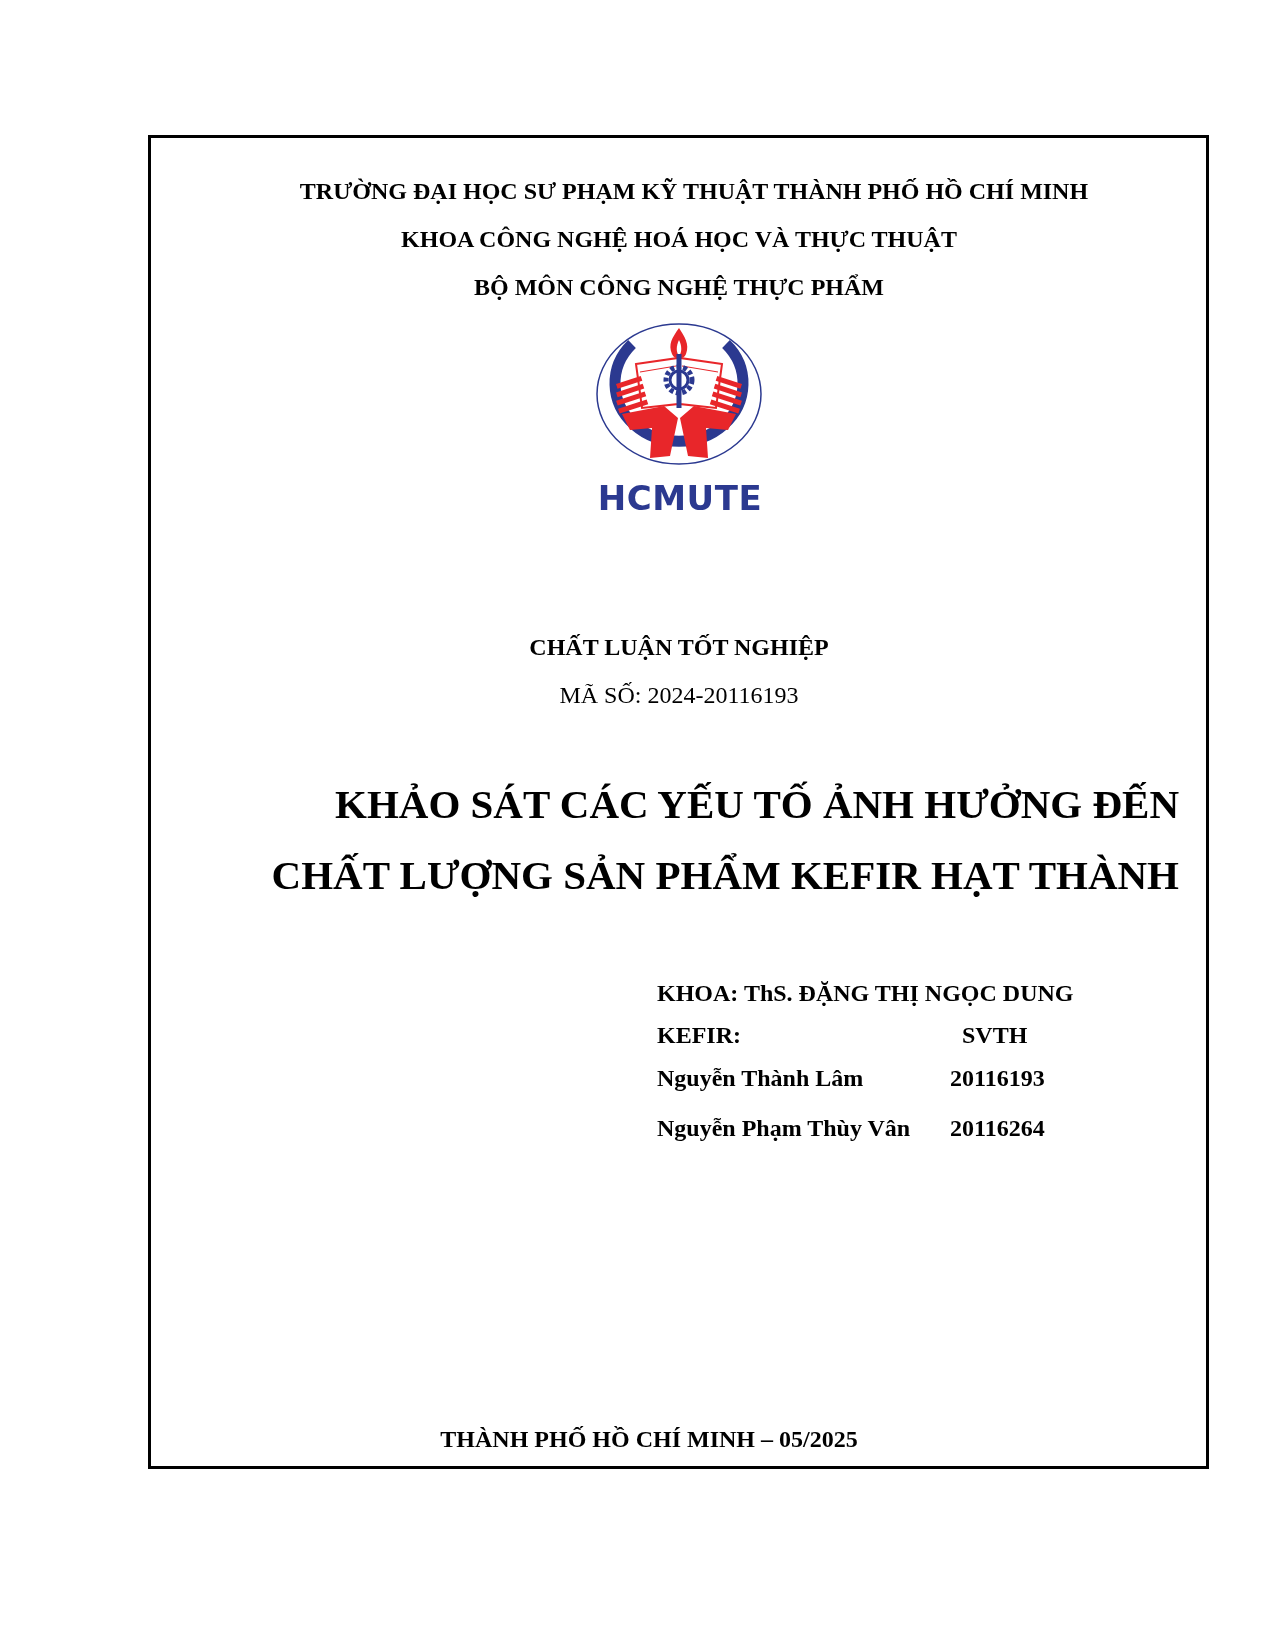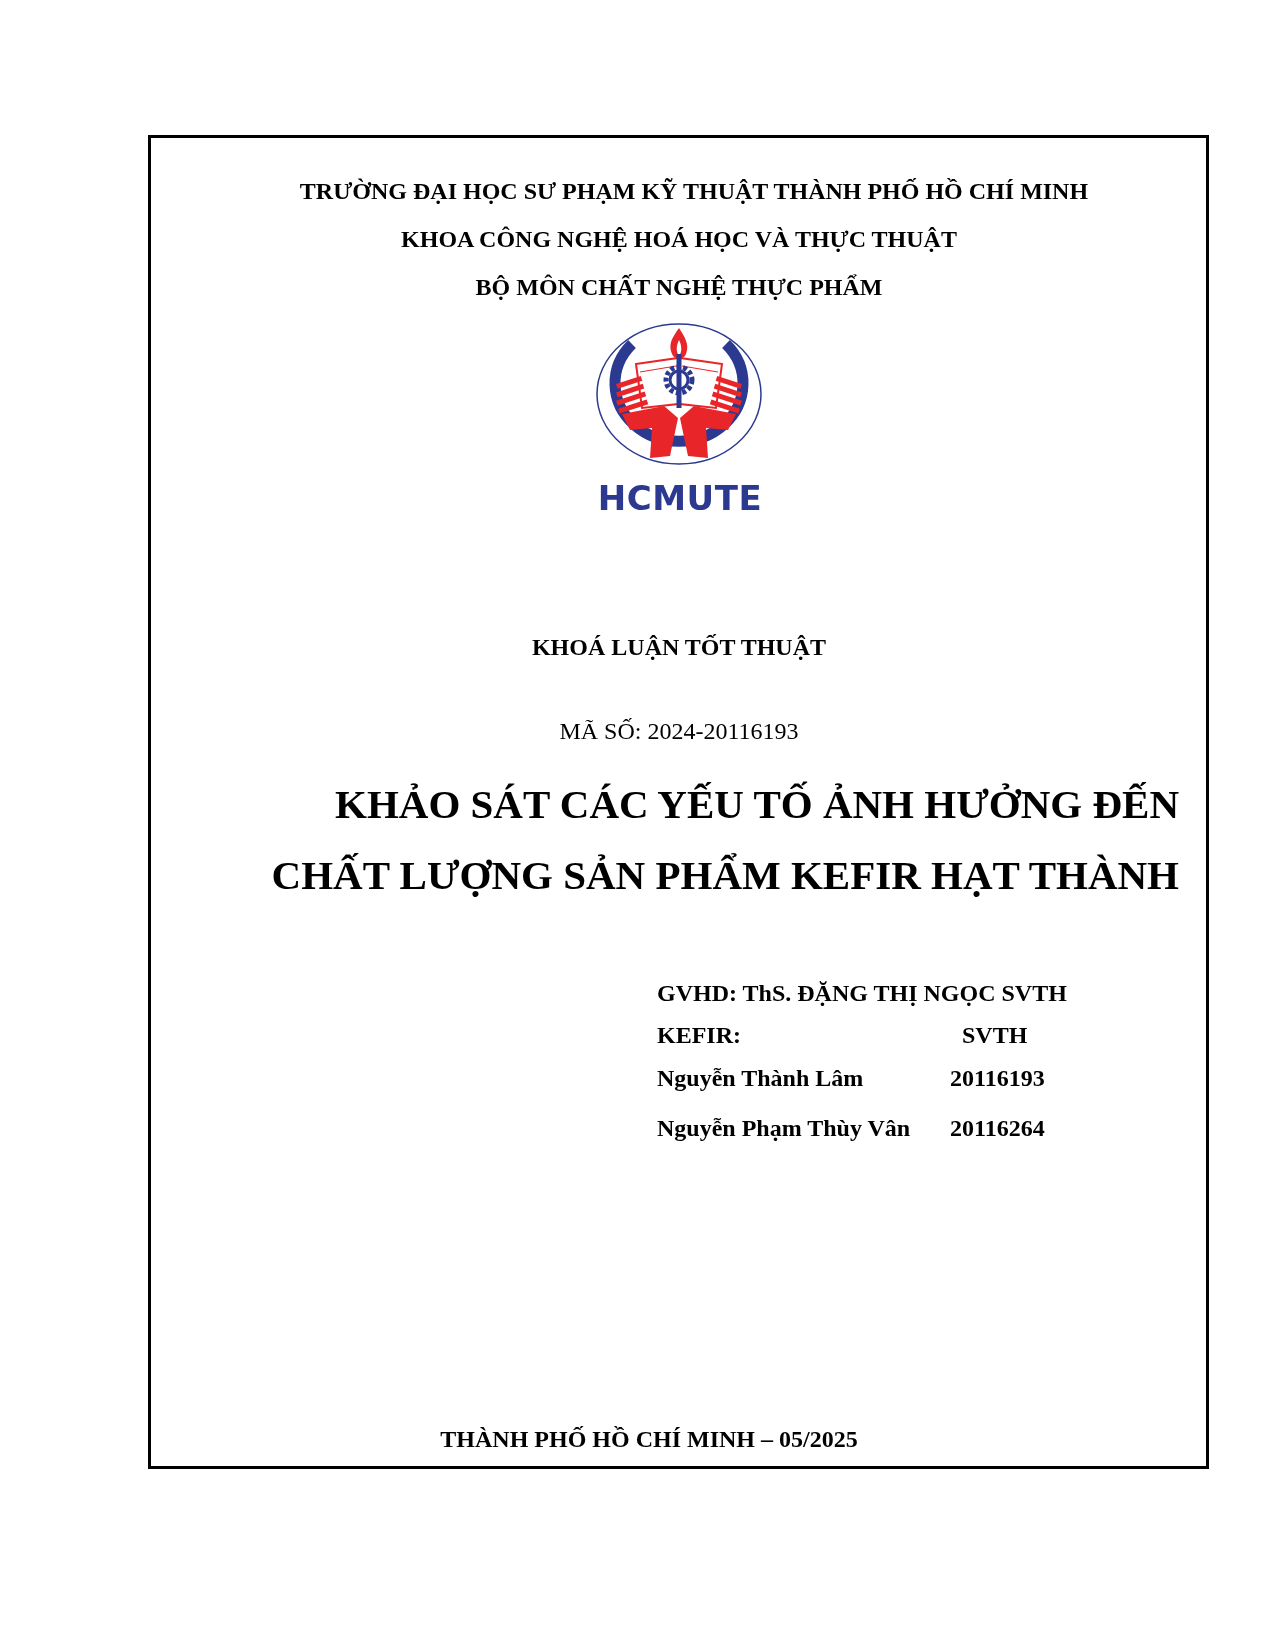--- a/index.html
+++ b/index.html
@@ -41,21 +41,20 @@
     }
     .thesis-type {
       font-weight: bold;
       font-size: 24px;
       line-height: 28px;
     }
     .code {
       font-weight: normal;
       font-size: 24px;
       line-height: 28px;
-      margin-top: 36px;
     }
     .title {
       font-weight: bold;
       font-size: 41px;
       line-height: 48px;
       left: 179px;
       width: 1000px;
       text-align: right;
     }
     .info {
@@ -86,21 +85,21 @@
       height: 196px;
     }
   </style>
 </head>
 <body>
 
 <div class="frame"></div>
 
 <div class="line hdr center-axis" style="top:177px;margin-left:15px;">TRƯỜNG ĐẠI HỌC SƯ PHẠM KỸ THUẬT THÀNH PHỐ HỒ CHÍ MINH</div>
 <div class="line hdr center-axis" style="top:225px;">KHOA CÔNG NGHỆ HOÁ HỌC VÀ THỰC THUẬT</div>
-<div class="line hdr center-axis" style="top:273px;">BỘ MÔN CHẤT NGHỆ THỰC PHẨM</div>
+<div class="line hdr center-axis" style="top:273px;">BỘ MÔN CÔNG NGHỆ THỰC PHẨM</div>
 
 <div class="logo">
   <svg width="172" height="196" viewBox="0 0 172 196" xmlns="http://www.w3.org/2000/svg">
 
     <ellipse cx="85" cy="72" rx="82" ry="70" fill="#ffffff" stroke="#2b3990" stroke-width="1.5"></ellipse>
 
     <path d="M 38 22 A 64 58 0 1 0 132 22" fill="none" stroke="#2b3990" stroke-width="11"></path>
 
     <path d="M 42 42 L 84 36 L 84 82 L 48 86 Z" fill="#ffffff" stroke="#e8262a" stroke-width="2"></path>
     <path d="M 128 42 L 86 36 L 86 82 L 122 86 Z" fill="#ffffff" stroke="#e8262a" stroke-width="2"></path>
@@ -127,27 +126,27 @@
     <path d="M 85 18 C 82 24 82 30 85 34 C 88 30 88 24 85 18 Z" fill="#ffffff"></path>
 
     <circle cx="85" cy="58" r="13" fill="none" stroke="#2b3990" stroke-width="5" stroke-dasharray="4 2.5"></circle>
     <circle cx="85" cy="58" r="9" fill="none" stroke="#2b3990" stroke-width="3"></circle>
     <rect x="82.5" y="32" width="5" height="54" fill="#2b3990"></rect>
 
     <text x="86" y="188" text-anchor="middle" font-family="'DejaVu Sans', sans-serif" font-weight="bold" font-size="34" fill="#2b3990" letter-spacing="0.5">HCMUTE</text>
   </svg>
 </div>
 
-<div class="line thesis-type center-axis" style="top:633px;">KHOÁ LUẬN TỐT THUẬT</div>
+<div class="line thesis-type center-axis" style="top:633px;">CHẤT LUẬN TỐT NGHIỆP</div>
 <div class="line code center-axis" style="top:681px;">MÃ SỐ: 2024-20116193</div>
 
 <div class="line title" style="top:780px;">KHẢO SÁT CÁC YẾU TỐ ẢNH HƯỞNG ĐẾN</div>
 <div class="line title" style="top:851px;">CHẤT LƯỢNG SẢN PHẨM KEFIR HẠT THÀNH</div>
 
-<div class="info" style="top:979px;">GVHD: ThS. ĐẶNG THỊ NGỌC SVTH</div>
+<div class="info" style="top:979px;">KHOA: ThS. ĐẶNG THỊ NGỌC DUNG</div>
 <div class="info" style="top:1021px;">KEFIR:</div>
 <div class="info-right" style="top:1021px; left:962px;">SVTH</div>
 
 <div class="info" style="top:1064px;">Nguyễn Thành Lâm</div>
 <div class="info-right" style="top:1064px; left:950px;">20116193</div>
 
 <div class="info" style="top:1114px;text-align:center;">Nguyễn Phạm Thùy Vân</div>
 <div class="info-right" style="top:1114px; left:950px;">20116264</div>
 
 <div class="line footer" style="top:1425px; left:249px; width:800px;">THÀNH PHỐ HỒ CHÍ MINH – 05/2025</div>

